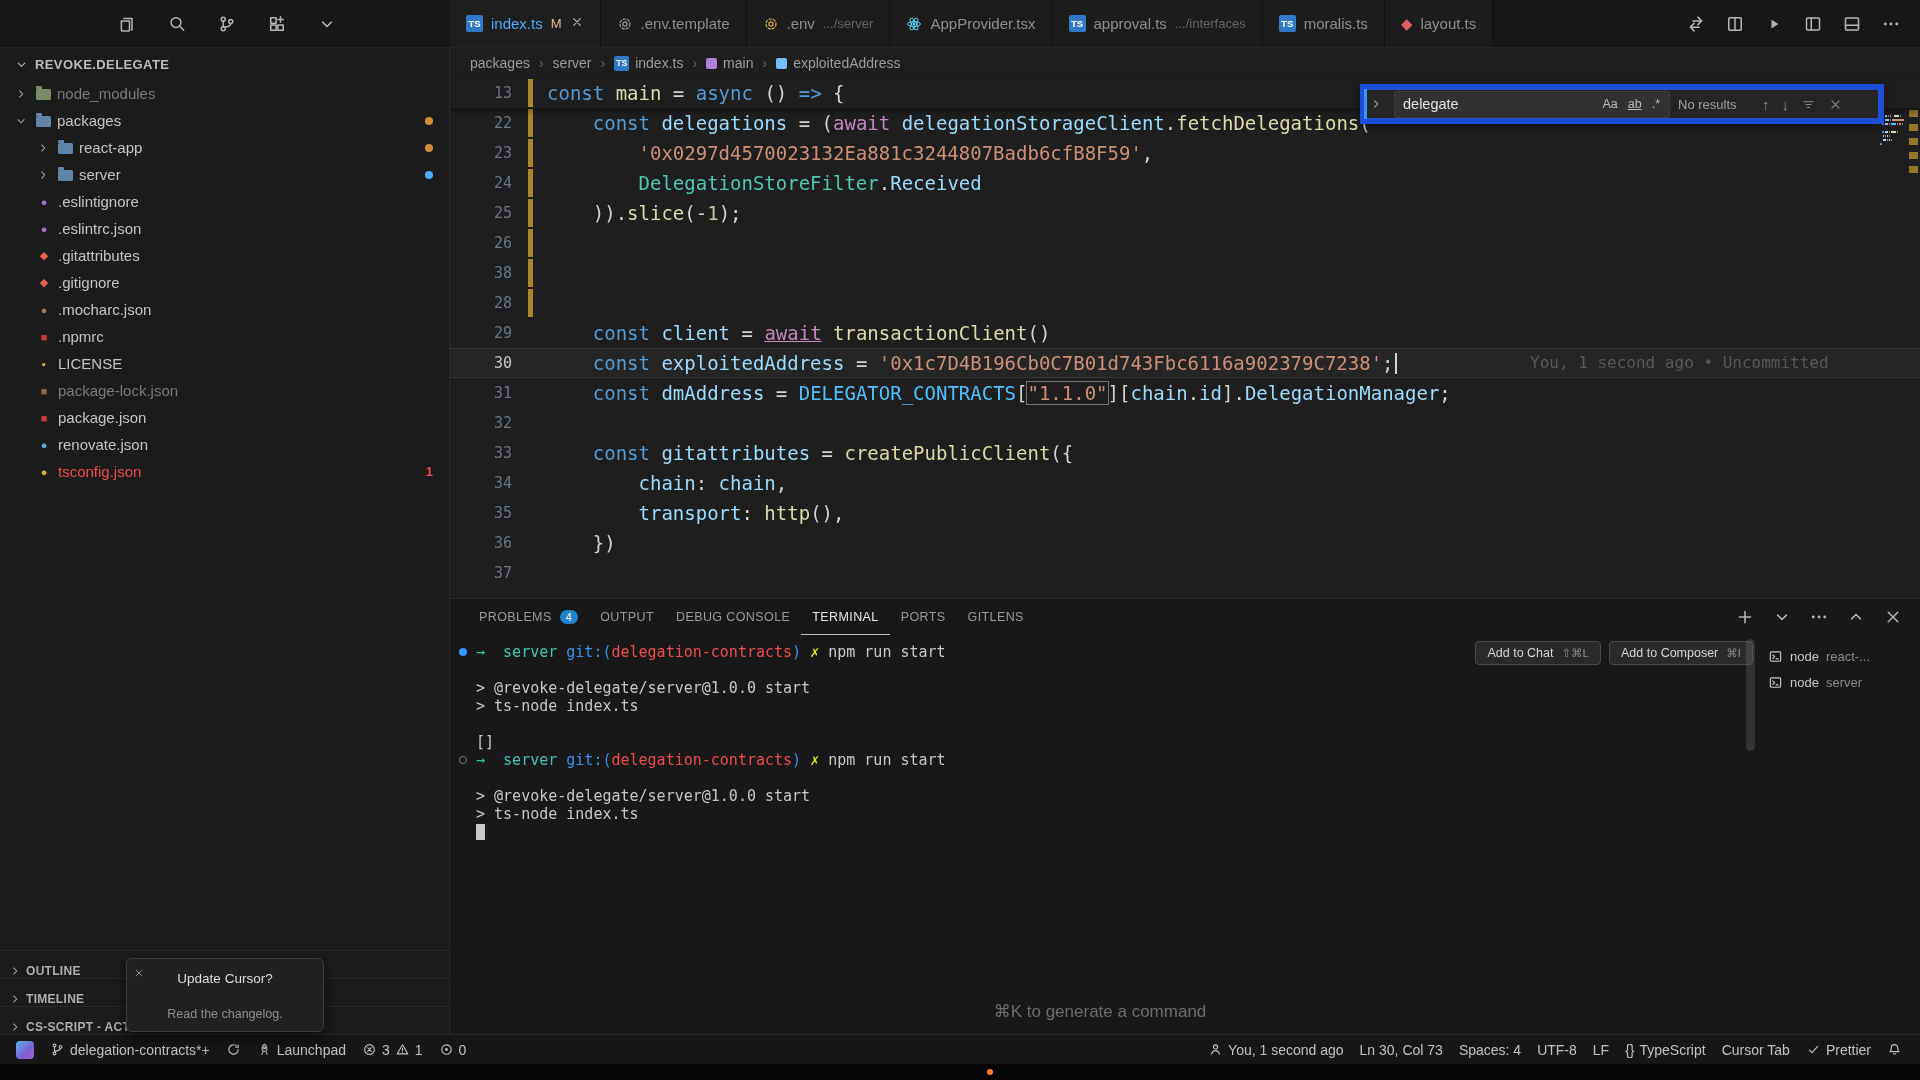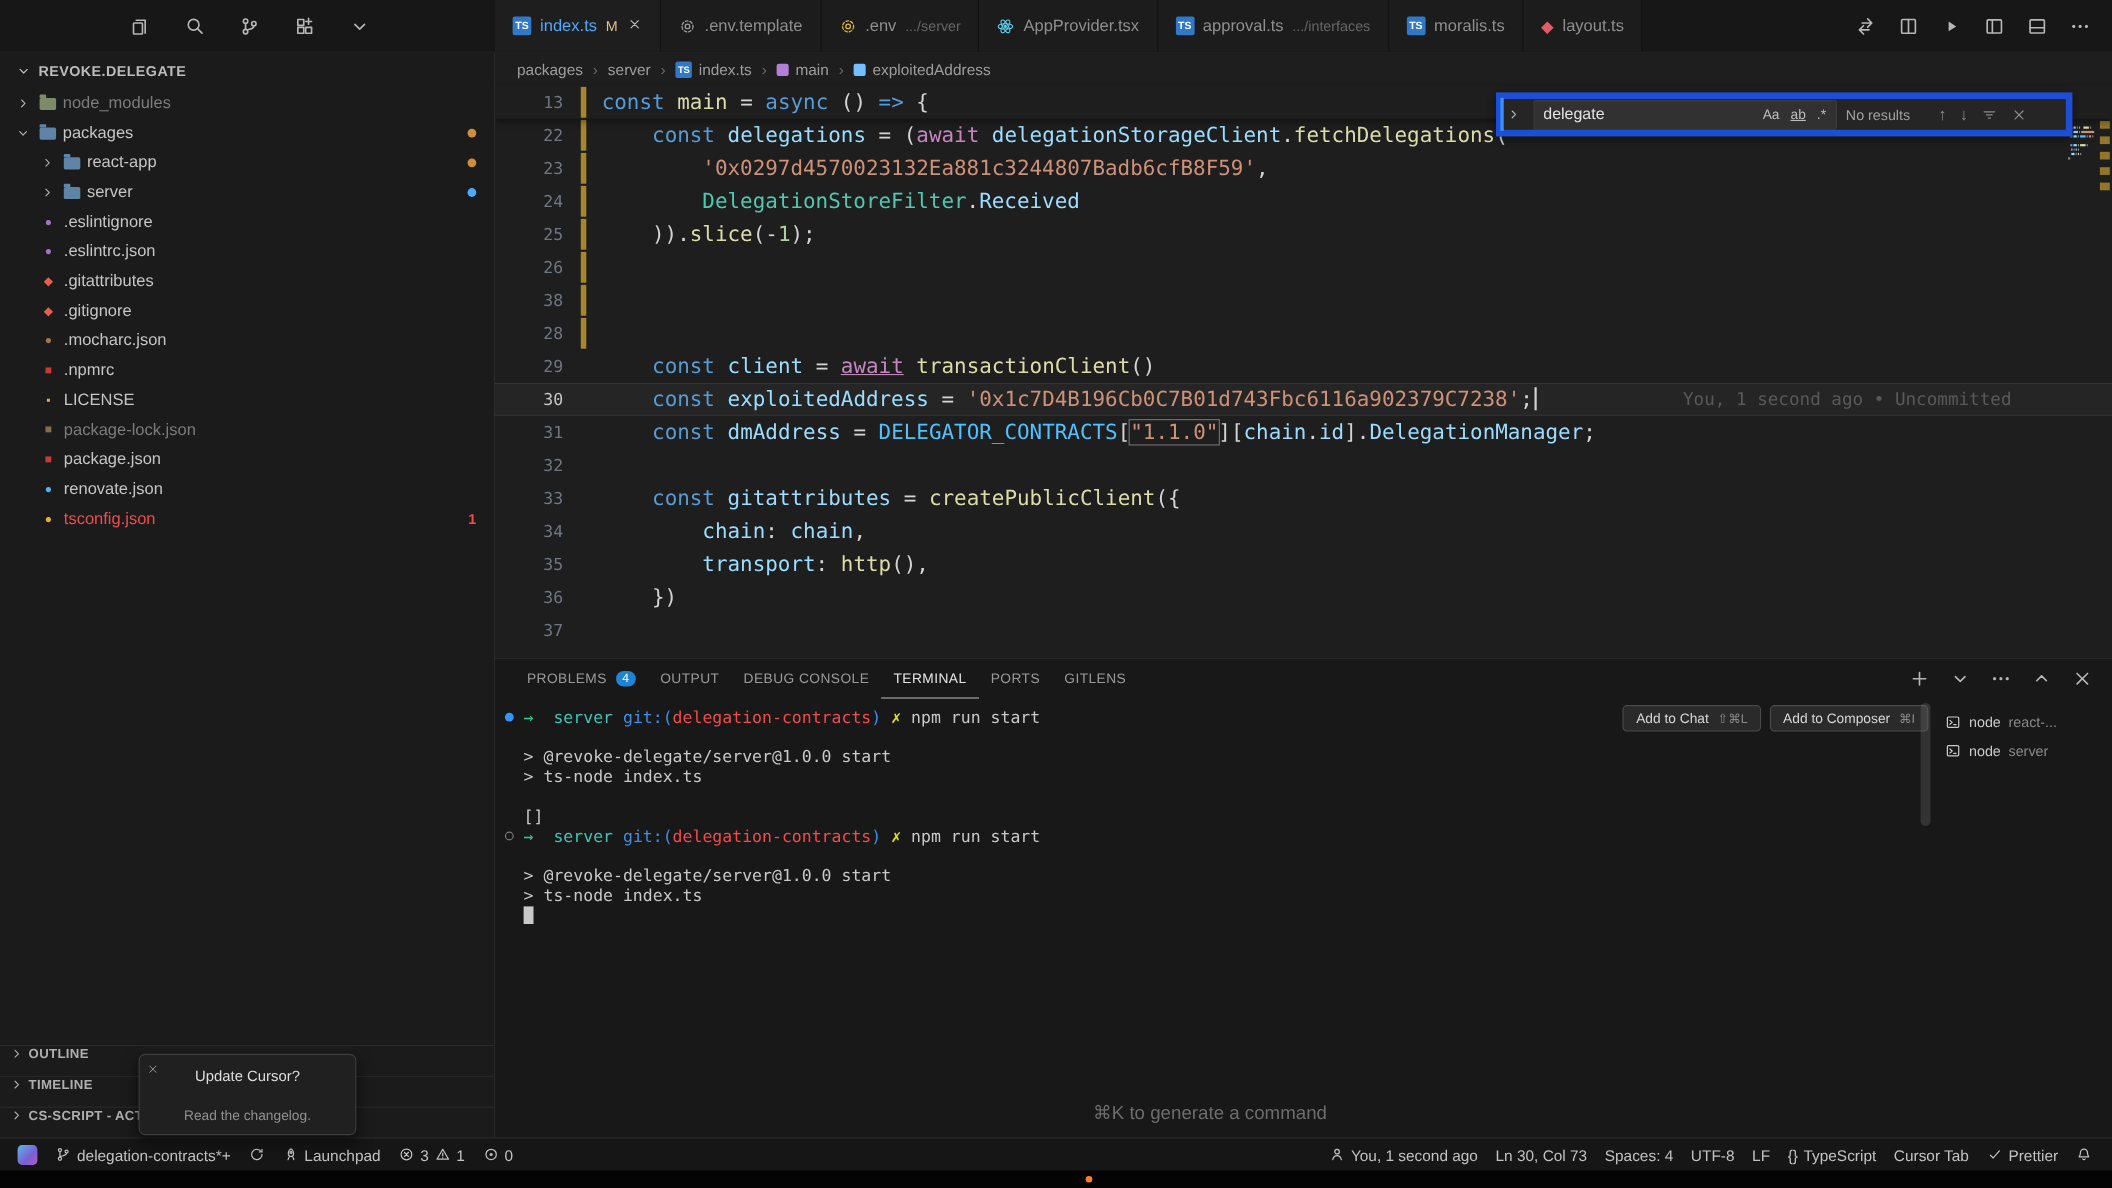--- a/index.html
+++ b/index.html
@@ -33,21 +33,21 @@
   .trow .tchev{width:16px;color:#b0b0b0;display:flex;flex:none;}
   .trow .tchev svg{width:14px;height:14px;}
   .trow.dim .tlabel{color:#7c7c7c;}
   .folder{width:15px;height:11px;background:var(--c,#90a4ae);border-radius:1.5px;position:relative;flex:none;margin-top:2px;}
   .folder::before{content:"";position:absolute;left:0;top:-3px;width:6px;height:3px;background:var(--c,#90a4ae);border-radius:1px 1px 0 0;}
   .fglyph{width:16px;text-align:center;font-size:11px;flex:none;}
   .tlabel{white-space:nowrap;overflow:hidden;}
   .tdot{width:8px;height:8px;border-radius:50%;margin-left:auto;flex:none;}
   .tcount{margin-left:auto;font-size:13px;font-weight:bold;}
   #sidebar-bottom{position:absolute;left:0;right:0;bottom:0;}
-  .bsec{height:27px;display:flex;align-items:flex-start;gap:4px;padding-left:8px;border-top:1px solid #2a2a2a;
+  .bsec{height:27px;display:flex;align-items:flex-end;gap:4px;padding-left:8px;border-top:1px solid #2a2a2a;
         font-size:12px;font-weight:bold;letter-spacing:.3px;color:#aeaeae;}
   .bsec svg{width:14px;height:14px;}
   #toast{position:absolute;left:126px;top:910px;width:198px;background:#202021;border:1px solid #3e3e3e;border-radius:6px;
          box-shadow:0 6px 14px rgba(0,0,0,.55);padding:12px 12px 10px;box-sizing:border-box;z-index:9;}
   #toast-title{font-size:13.5px;color:#dedede;text-align:center;}
   #toast-link{font-size:12.5px;color:#8f8f8f;text-align:center;margin-top:21px;}
   #toast-close{position:absolute;left:6px;top:6px;color:#9a9a9a;}
   #toast-close svg{width:12px;height:12px;}
   
   #editor{position:absolute;left:450px;top:48px;width:1470px;height:550px;background:#1e1e1e;overflow:hidden;}

